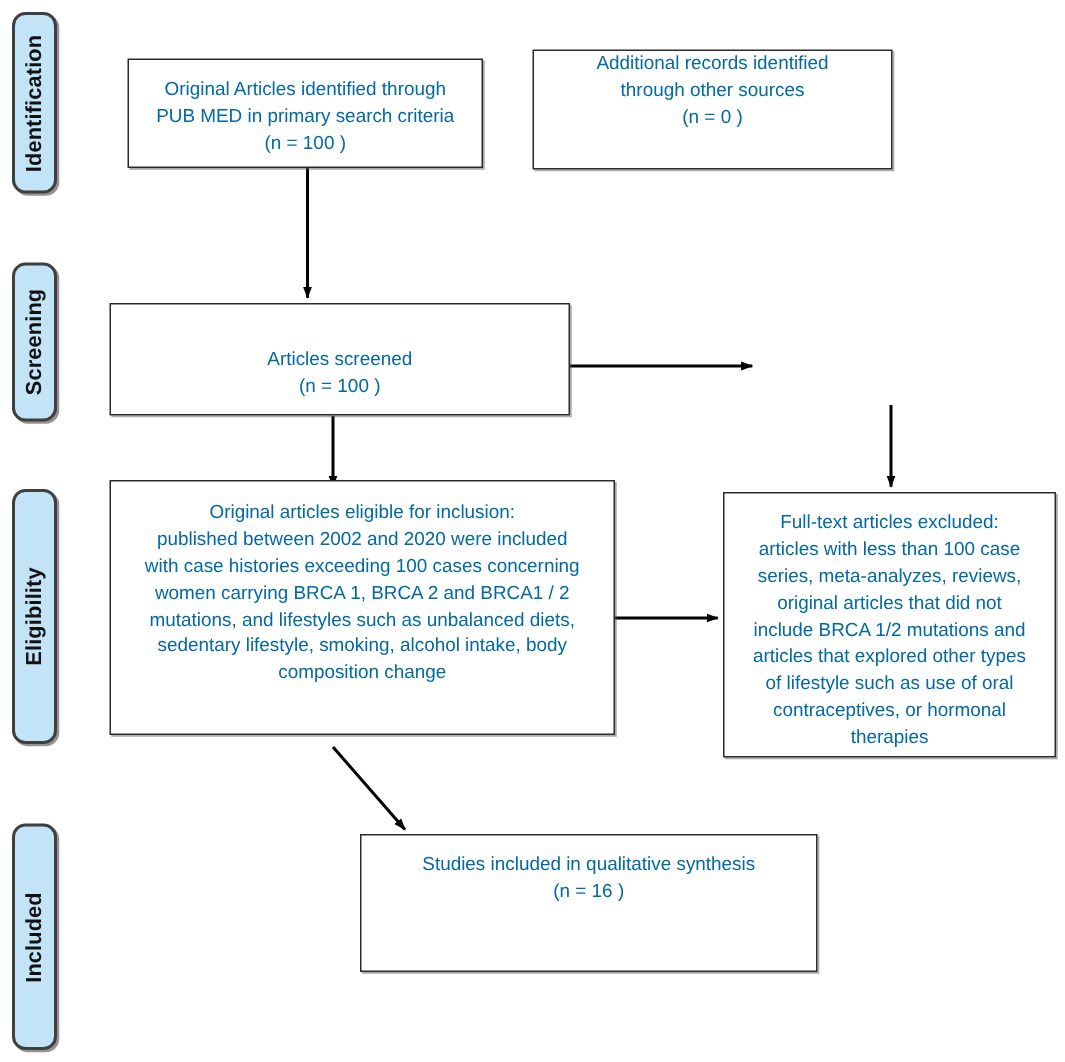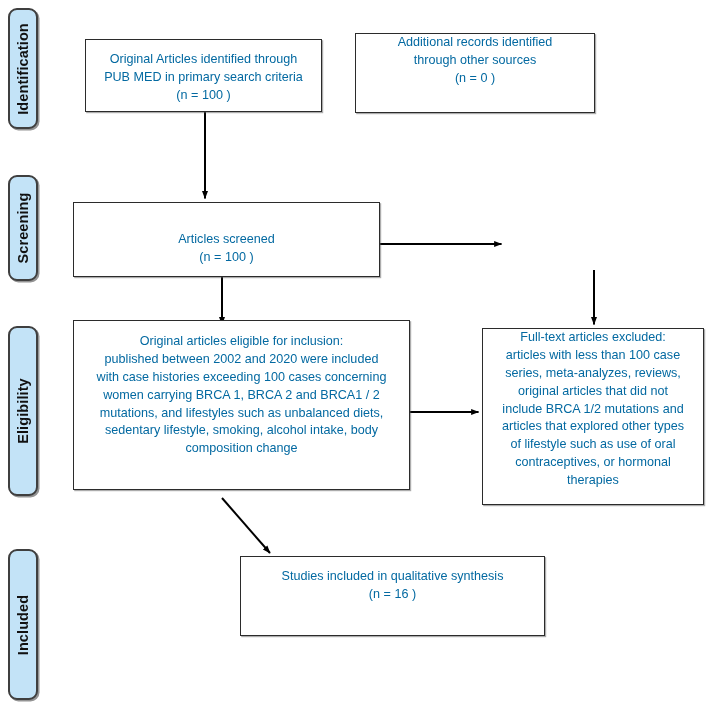--- a/index.html
+++ b/index.html
@@ -139,30 +139,30 @@
   <div class="flow-box" style="left:73px; top:320px; width:337px; height:170px; padding-top:12px;">
     <span class="box-text">Original articles eligible for inclusion:
 published between 2002 and 2020 were included
 with case histories exceeding 100 cases concerning
 women carrying BRCA 1, BRCA 2 and BRCA1 / 2
 mutations, and lifestyles such as unbalanced diets,
 sedentary lifestyle, smoking, alcohol intake, body
 composition change</span>
   </div>
 
-  <div class="flow-box" style="left:482px; top:328px; width:222px; height:177px; ">
+  <div class="flow-box" style="left:482px; top:328px; width:222px; height:177px; padding-top:11px;">
     <span class="box-text">Full-text articles excluded:
 articles with less than 100 case
 series, meta-analyzes, reviews,
 original articles that did not
 include BRCA 1/2 mutations and
 articles that explored other types
 of lifestyle such as use of oral
 contraceptives, or hormonal
 therapies</span>
   </div>
 
-  <div class="flow-box" style="left:240px; top:556px; width:305px; height:80px; padding-top:11px;">
+  <div class="flow-box" style="left:240px; top:556px; width:305px; height:92px; padding-top:11px;">
     <span class="box-text">Studies included in qualitative synthesis
 (n = 16  )</span>
   </div>
 
 </div>
 
 </body></html>

